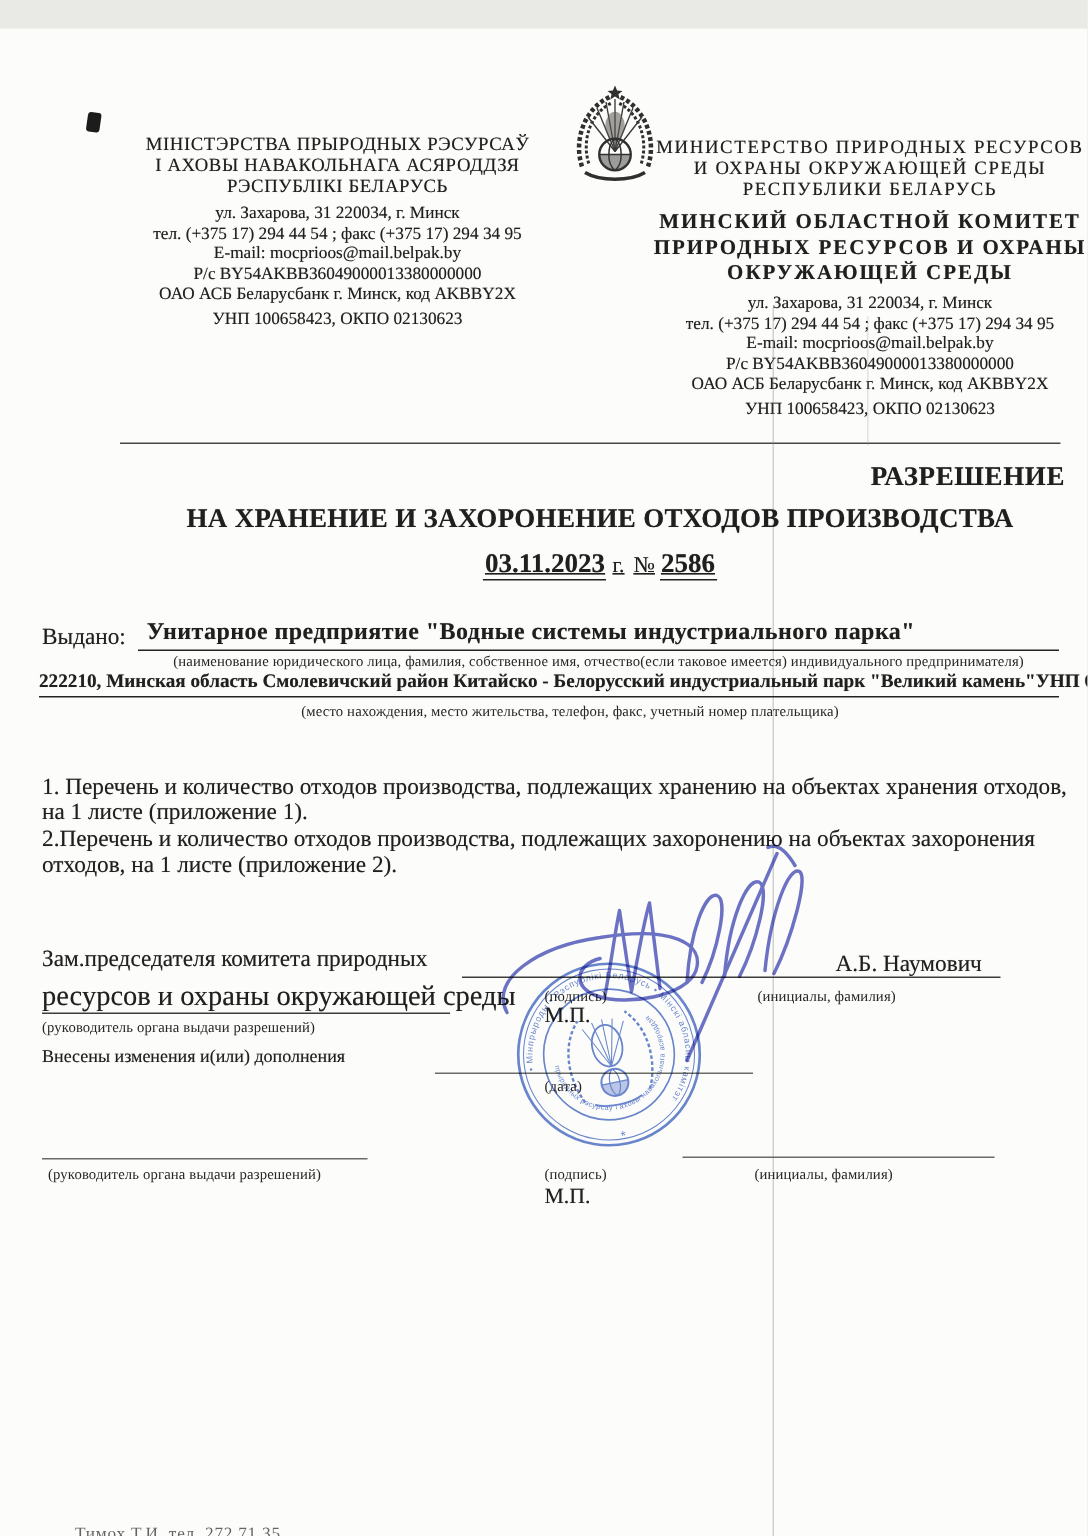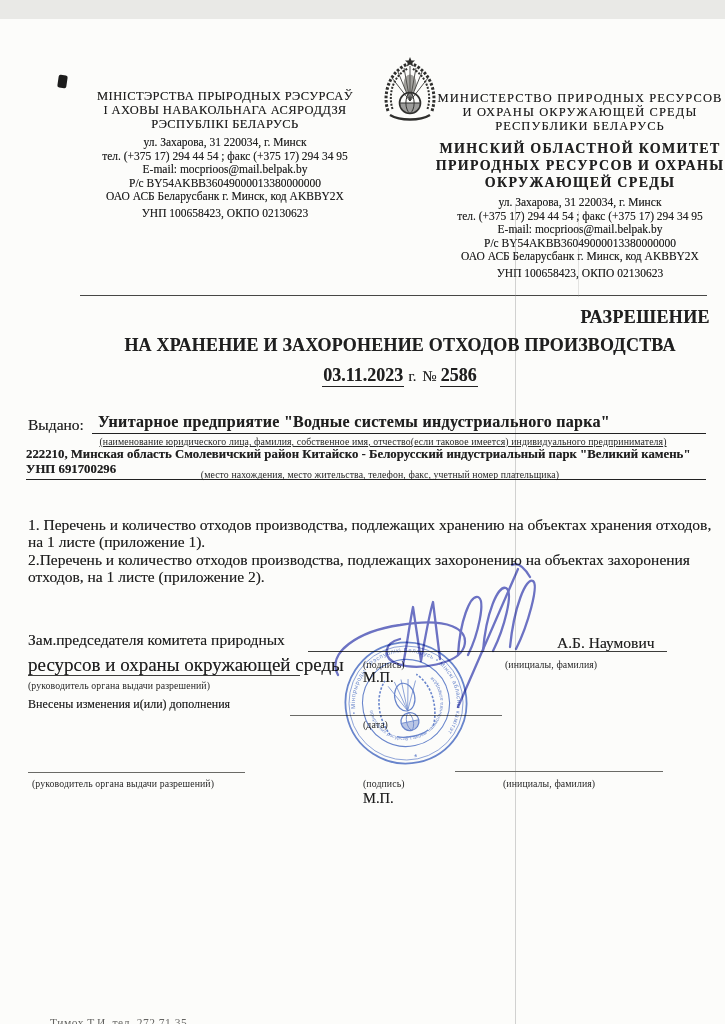--- a/index.html
+++ b/index.html
@@ -32,34 +32,34 @@
 
   .divider{ position:absolute; left:80px; top:276px; width:627px; border-top:1.6px solid #474745; }
 
   .fold-line{ position:absolute; left:515px; top:186px; width:1px; height:828px; background:rgba(140,140,140,.38); }
   .fold-line2{ position:absolute; left:578px; top:192px; width:1px; height:86px; background:rgba(150,150,150,.25); }
 
   
   .title-block{ position:absolute; left:90px; top:288px; width:620px; text-align:center; }
   .t1{ font-size:18px; font-weight:bold; letter-spacing:.4px; line-height:20px;text-align:right; }
   .t2{ margin-top:8px; font-size:18px; font-weight:bold; letter-spacing:.2px; line-height:20px; white-space:nowrap; }
-  .t-date-row{ margin-top:10px; font-size:14.5px; }
+  .t-date-row{ margin-top:10px; font-size:14.5px;text-decoration:underline; }
   .t-date, .t-num{ font-size:18px; font-weight:bold; border-bottom:1.8px solid #222; padding:0 1px 1px 1px; }
   .t-suffix{ padding:0 6px 0 4px; }
   .t-no{ padding-right:3px; font-size:15px; }
 
   
   .issued-row{ position:absolute; left:28px; top:394px; width:678px; display:flex; align-items:flex-end; }
   .issued-label{ font-size:15.5px; padding-right:8px; white-space:nowrap; }
   .issued-value-wrap{ flex:1; border-bottom:1.6px solid #222; padding:0 0 2px 6px; white-space:nowrap; }
   .issued-value{ font-size:16px; font-weight:bold; letter-spacing:.3px; }
   .cap{ font-size:9.8px; color:#262626; letter-spacing:.1px; }
   .cap-center{ text-align:center; position:absolute; }
-  .issued-cap1{ left:79px; top:417px; width:608px;text-decoration:underline; }
-  .addr-row{ position:absolute; left:26px; top:428px; width:680px; display:flex; justify-content:space-between; align-items:flex-start; border-bottom:1.6px solid #222; padding-bottom:2px; font-size:12.8px; font-weight:bold; white-space:nowrap;flex-direction:column; }
+  .issued-cap1{ left:95px; top:417px; width:608px; }
+  .addr-row{ position:absolute; left:26px; top:428px; width:680px; display:flex; justify-content:space-between; align-items:center; border-bottom:1.6px solid #222; padding-bottom:2px; font-size:12.8px; font-weight:bold; white-space:nowrap; }
   .issued-cap2{ left:50px; top:450px; width:660px; }
 
   
   .items{ position:absolute; left:28px; top:497px; width:690px; font-size:15.5px; line-height:17.4px; }
   .items div{ white-space:nowrap; }
 
   
   .pos1{ position:absolute; left:28px; top:612px; font-size:15.5px; white-space:nowrap; }
   .pos2{ position:absolute; left:28px; top:635px; font-size:19px; white-space:nowrap; }
   .line{ position:absolute; background:#3d3d3b; height:1.2px; }

